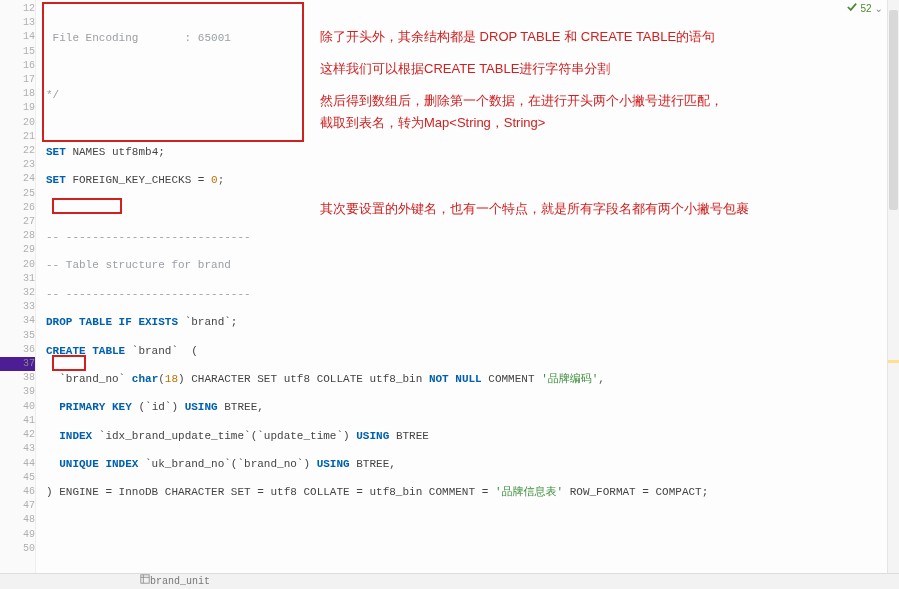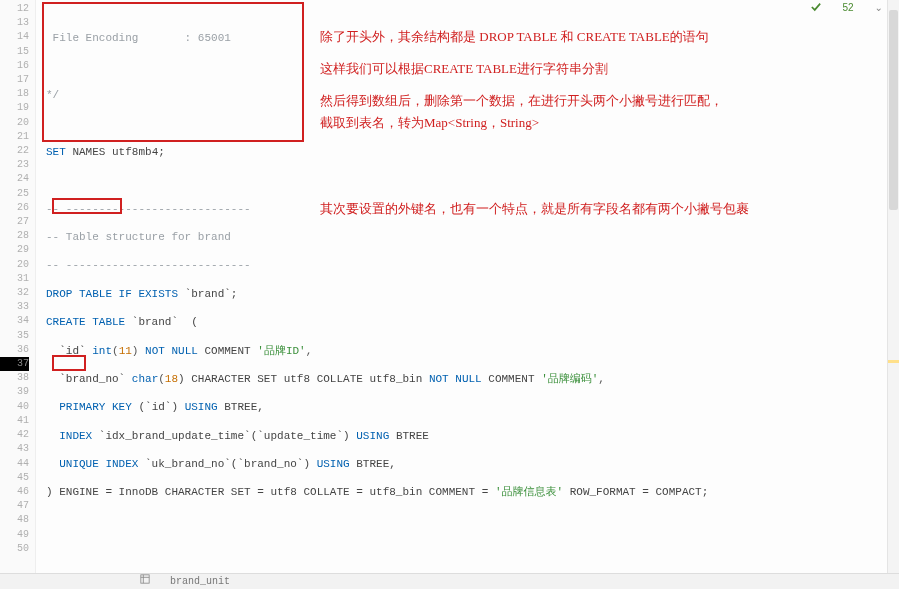--- a/index.html
+++ b/index.html
@@ -15,38 +15,37 @@
   }
   .editor {
     display: flex;
     height: 100%;
   }
   .gutter {
     width: 36px;
     background: #fafafa;
     text-align: right;
     color: #b0b0b0;
-    padding-right: 6px;
     font-size: 10px;
     line-height: 14.2px;
     padding-top: 2px;
     user-select: none;
     border-right: 1px solid #eee;
   }
   .code {
     flex: 1;
     padding-left: 10px;
     padding-top: 17px;
     line-height: 14.2px;
     white-space: pre;
     position: relative;
   }
   .line { height: 14.2px; }
   .cmt  { color: #9aa0a6; }
-  .kw   { color: #0060b0; font-weight: 400; text-align: center; }
+  .kw   { color: #0060b0; font-weight: 700; text-align: center; }
   .ident{ color: #444; }
   .num  { color: #c56e00; }
   .str  { color: #3a8f3a; }
   .pun  { color: #555; }
   .bt   { color: #444; }
   .redbox1 {
     position: absolute;
     left: 42px; top: 2px;
     width: 262px; height: 140px;
     border: 2px solid #d02020;
@@ -62,49 +61,49 @@
   .redbox3 {
     position: absolute;
     left: 52px; top: 355px;
     width: 34px; height: 16px;
     border: 2px solid #d02020;
     pointer-events: none;
   }
   .annot {
     position: absolute;
     color: #d02020;
-    font-family: Liberation Serif, serif;
+    font-family: Liberation Sans, sans-serif;
     font-size: 13px;
     line-height: 22px;
   }
   .badge {
     position: absolute;
     right: 16px;
     top: 2px;
     font-size: 10px;
     color: #4a8a30;
     font-family: sans-serif;
     display:flex;
-    align-items:flex-start;
-    gap:21px;
+    align-items:center;
+    gap:3px;
   }
   .badge svg { width:10px; height:10px; }
   .status {
     position:absolute;
     bottom:0; left:0; right:0;
     height:16px;
     background:#f2f2f2;
     border-top:1px solid #ddd;
     font-size:10px;
     color:#777;
     padding-left: 140px;
     line-height:16px;
     display:flex;
     align-items:center;
-    gap:20px;
+    gap:0;
   }
   .status svg{width:10px;height:10px;}
   .scrollbar {
     position:absolute;
     right:0; top:0; bottom:16px;
     width:12px;
     background:#f4f4f4;
     border-left:1px solid #e4e4e4;
   }
   .scroll-thumb{
@@ -141,48 +140,48 @@
       <div>27</div>
       <div>28</div>
       <div>29</div>
       <div>20</div>
       <div>31</div>
       <div>32</div>
       <div>33</div>
       <div>34</div>
       <div>35</div>
       <div>36</div>
-      <div style="background: #000000; color: rgb(136, 136, 136);">37</div>
+      <div style="background: #4c1d95; color: rgb(136, 136, 136);">37</div>
       <div>38</div>
       <div>39</div>
       <div>40</div>
       <div>41</div>
       <div>42</div>
       <div>43</div>
       <div>44</div>
       <div>45</div>
       <div>46</div>
       <div>47</div>
       <div>48</div>
       <div>49</div>
       <div>50</div>
     </div>
   <div class="code">
 <div class="line"><span class="cmt"> File Encoding       : 65001</span></div>
 <div class="line"><span class="cmt"></span></div>
 <div class="line"><span class="cmt">*/</span></div>
 <div class="line"><span></span></div>
 <div class="line"><span class="kw">SET</span><span class="ident"> NAMES utf8mb4;</span></div>
+<div class="line"><span class="kw">SET</span><span class="ident"> FOREIGN_KEY_CHECKS = </span><span class="num">0</span><span class="pun">;</span></div>
 <div class="line"><span></span></div>
 <div class="line"><span class="cmt">-- ----------------------------</span></div>
 <div class="line"><span class="cmt">-- Table structure for brand</span></div>
 <div class="line"><span class="cmt">-- ----------------------------</span></div>
 <div class="line"><span class="kw">DROP TABLE IF EXISTS</span><span class="bt"> `brand`;</span></div>
 <div class="line"><span class="kw">CREATE TABLE</span><span class="bt"> `brand`  (</span></div>
-<div class="line"><span class="bt">  `id` </span><span class="kw">int</span><span class="pun">(</span><span class="num">11</span><span class="pun">) </span><span class="kw">NOT NULL</span><span class="ident"> COMMENT </span><span class="str">'品牌ID'</span><span class="pun">,</span></div>
 <div class="line"><span class="bt">  `brand_no` </span><span class="kw">char</span><span class="pun">(</span><span class="num">18</span><span class="ident">) CHARACTER SET utf8 COLLATE utf8_bin </span><span class="kw">NOT NULL</span><span class="ident"> COMMENT </span><span class="str">'品牌编码'</span><span class="pun">,</span></div>
 <div class="line"><span class="kw">  PRIMARY KEY</span><span class="bt"> (`id`) </span><span class="kw">USING</span><span class="ident"> BTREE,</span></div>
 <div class="line"><span class="kw">  INDEX</span><span class="bt"> `idx_brand_update_time`(`update_time`) </span><span class="kw">USING</span><span class="ident"> BTREE</span></div>
 <div class="line"><span class="kw">  UNIQUE INDEX</span><span class="bt"> `uk_brand_no`(`brand_no`) </span><span class="kw">USING</span><span class="ident"> BTREE,</span></div>
 <div class="line"><span class="ident">) ENGINE = InnoDB CHARACTER SET = utf8 COLLATE = utf8_bin COMMENT = </span><span class="str">'品牌信息表'</span><span class="ident"> ROW_FORMAT = COMPACT;</span></div>
 <div class="line"><span></span></div>
 <div class="line"><span></span></div>
 
 
 

